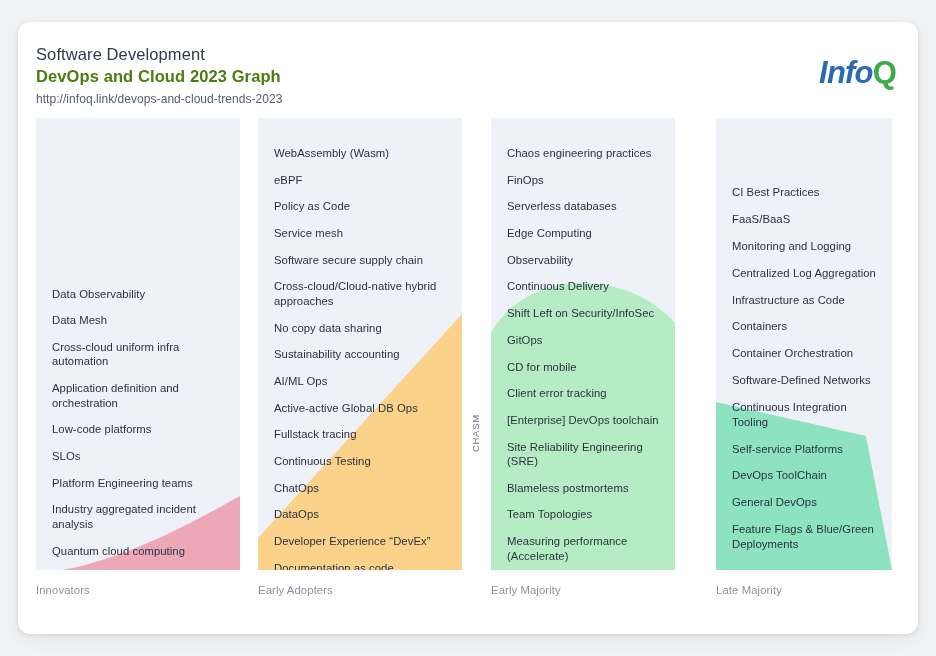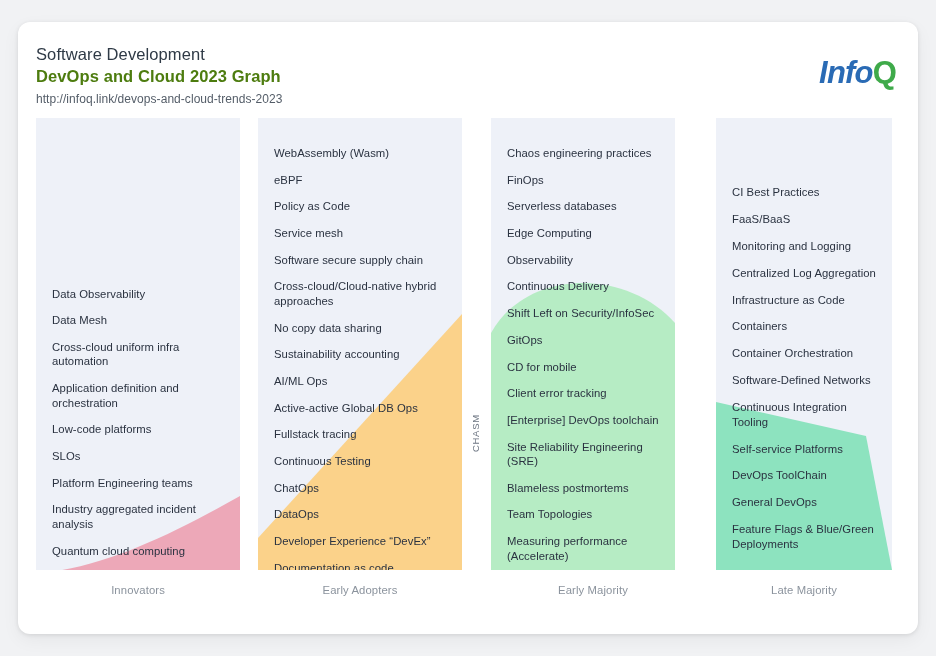--- a/index.html
+++ b/index.html
@@ -141,21 +141,21 @@
     transform-origin: left top;
     white-space: nowrap;
   }
 
   
   .footer-label {
     position: absolute;
     top: 562px;
     font-size: 11.3px;
     color: #8b939d;
-    text-align: center;
+    text-align: left;
     letter-spacing: 0.1px;
   }
   .fl-0 { left: 18px;  width: 204px; }
   .fl-1 { left: 240px; width: 204px; }
   .fl-2 { left: 473px; width: 204px; }
   .fl-3 { left: 698px; width: 176px; }
 </style>
 </head>
 <body>
 

